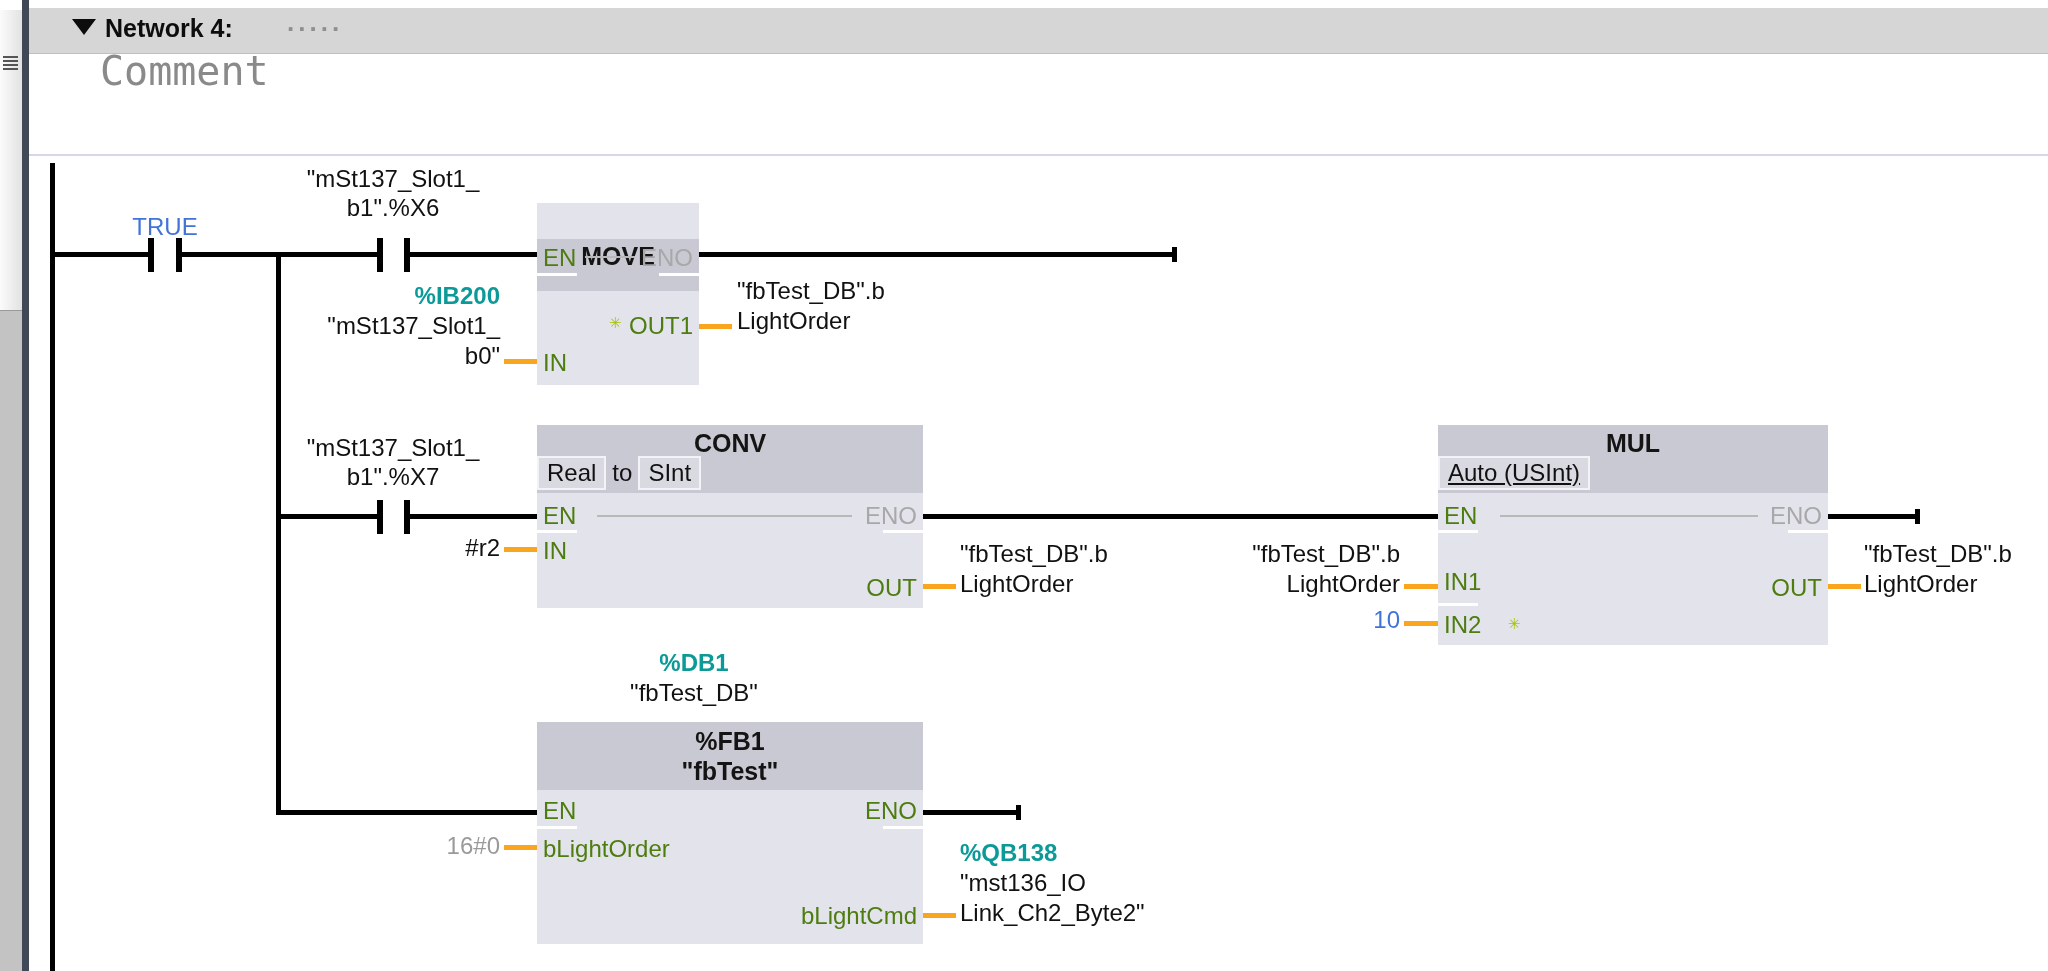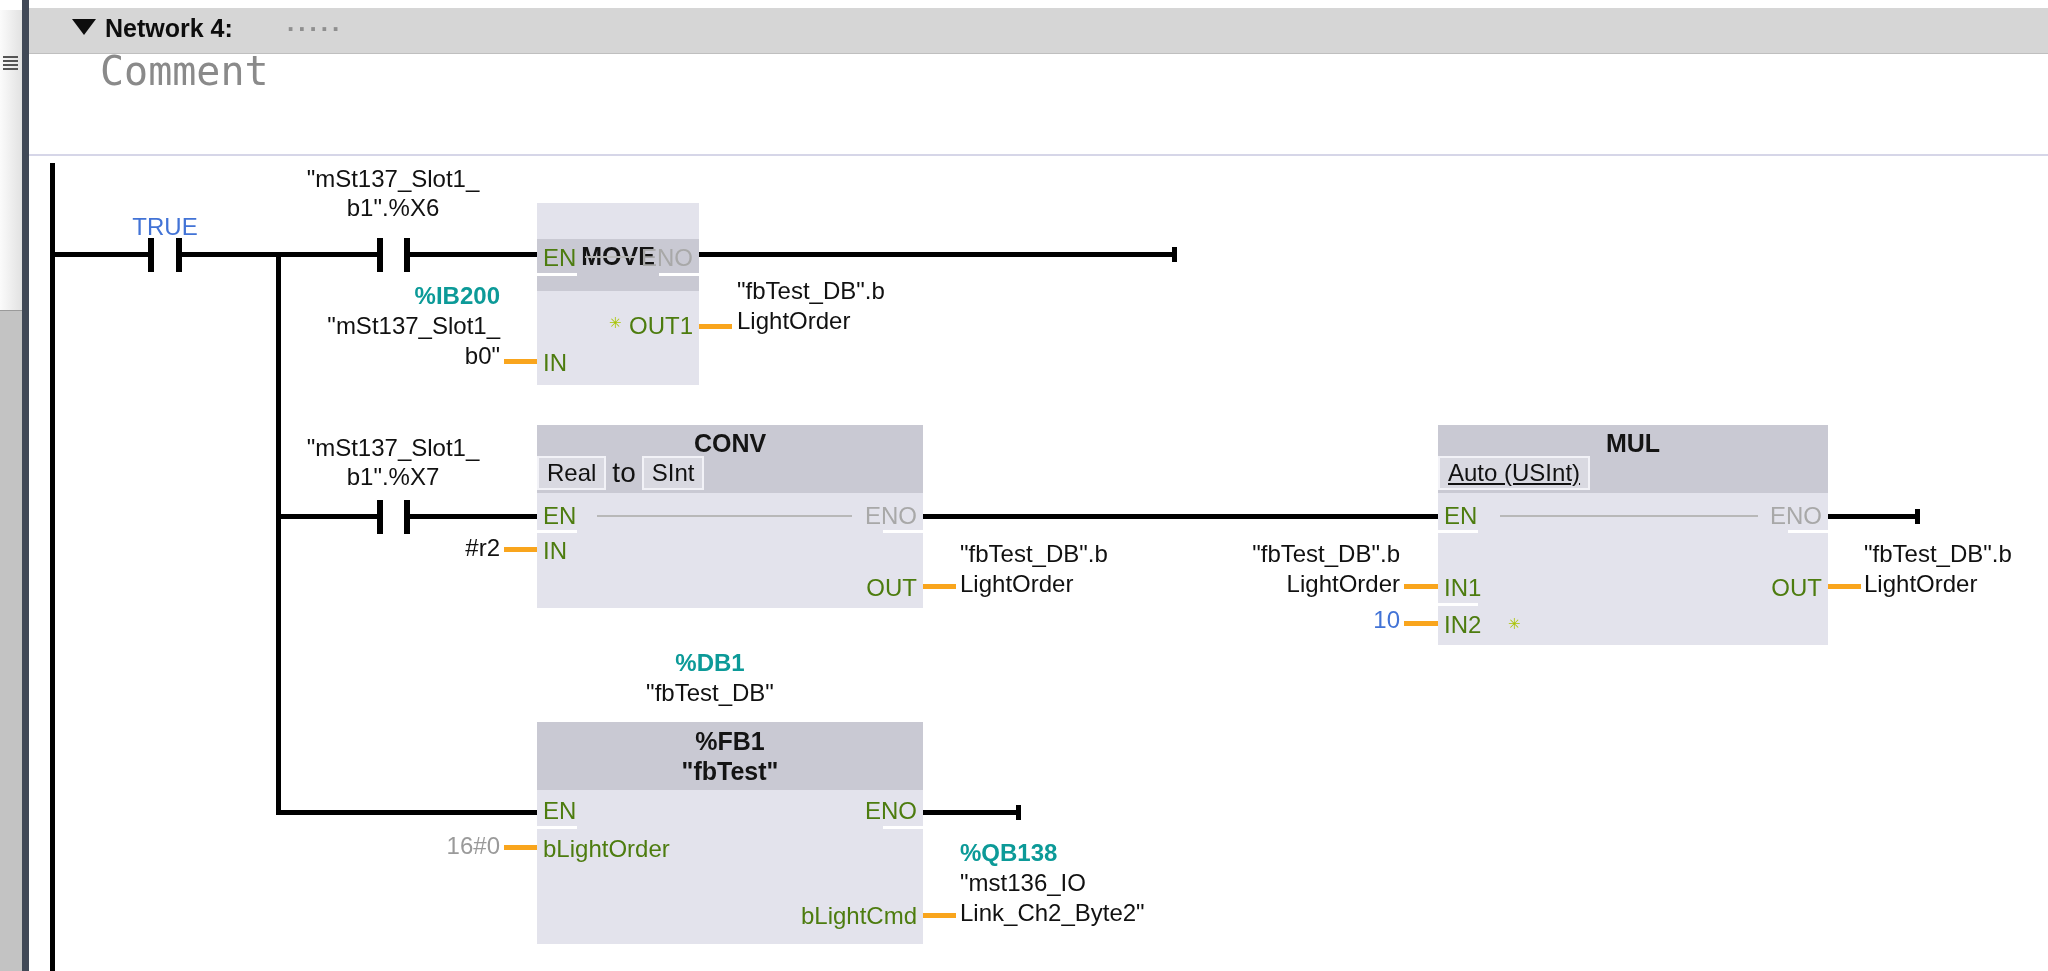--- a/index.html
+++ b/index.html
@@ -37,21 +37,21 @@
   
   .block{background:#e3e3ec;}
   .blk-header{position:absolute;left:0;top:0;width:100%;background:#c9c9d3;}
   .blk-title{font-size:25px;font-weight:bold;text-align:center;color:#141414;}
   .pin{position:absolute;font-size:24px;line-height:26px;white-space:nowrap;color:#4d7c0f;}
   .pin-gray{color:#A8A8A8;}
   .pin-ul{position:absolute;height:3px;background:#ffffff;}
   .enlink{position:absolute;height:2px;background:#b8b8b8;}
   .ddrow{position:absolute;left:0;width:100%;display:flex;justify-content:flex-start;align-items:center;gap:4px;}
   .ddbox{background:#d9d9e1;border:2px solid #f2f2f7;padding:0 8px;font-size:24px;line-height:30px;white-space:nowrap;}
-  .ddword{font-size:28px;line-height:30px;padding:0 2px;}
+  .ddword{font-size:24px;line-height:30px;padding:0 2px;}
   .star{font-size:15px;color:#a8c400;line-height:15px;}
 </style>
 </head>
 <body>
 
 <div class="canvas">
 
   <div class="abs strip-top"></div>
   <div class="abs strip-bottom"></div>
   <div class="abs grip"></div>
@@ -156,21 +156,21 @@
       <div class="blk-title" style="margin-top:3px;line-height:30px;">MUL</div>
       <div class="ddrow" style="top:31px;text-decoration:underline;">
         <span class="ddbox">Auto (USInt)</span>
       </div>
     </div>
     <div class="pin" style="left:6px;top:78px;">EN</div>
     <div class="pin pin-gray" style="right:6px;top:78px;">ENO</div>
     <div class="enlink" style="left:62px;top:90px;width:258px;"></div>
     <div class="pin-ul" style="left:0;top:105px;width:40px;"></div>
     <div class="pin-ul" style="right:0;top:105px;width:40px;"></div>
-    <div class="pin" style="left:6px;top:150px;">IN1</div>
+    <div class="pin" style="left:6px;top:144px;">IN1</div>
     <div class="pin-ul" style="left:0;top:178px;width:40px;"></div>
     <div class="pin" style="left:6px;top:187px;">IN2</div>
     <div class="abs star" style="left:70px;top:191px;">✳</div>
     <div class="pin" style="right:6px;top:150px;">OUT</div>
   </div>
   <div class="abs stub" style="left:1404px;top:584px;width:34px;"></div>
   <div class="abs op right" style="left:1160px;top:539px;width:240px;">
     <div>"fbTest_DB".b</div>
     <div>LightOrder</div>
   </div>
@@ -179,21 +179,21 @@
   <div class="abs stub" style="left:1828px;top:584px;width:33px;"></div>
   <div class="abs op" style="left:1864px;top:539px;">
     <div>"fbTest_DB".b</div>
     <div>LightOrder</div>
   </div>
 
   <div class="abs wire" style="left:276px;top:810px;width:261px;height:5px;"></div>
   <div class="abs wire" style="left:923px;top:810px;width:93px;height:5px;"></div>
   <div class="abs tick" style="left:1016px;top:805px;"></div>
 
-  <div class="abs op center" style="left:560px;top:648px;width:300px;text-align:center;">
+  <div class="abs op center" style="left:544px;top:648px;width:300px;text-align:center;">
     <div class="teal">%DB1</div>
     <div>"fbTest_DB"</div>
   </div>
 
   <div class="abs block" style="left:537px;top:722px;width:386px;height:222px;">
     <div class="blk-header" style="height:68px;">
       <div class="blk-title teal" style="margin-top:4px;line-height:30px;">%FB1</div>
       <div class="blk-title" style="line-height:30px;">"fbTest"</div>
     </div>
     <div class="pin" style="left:6px;top:76px;">EN</div>

